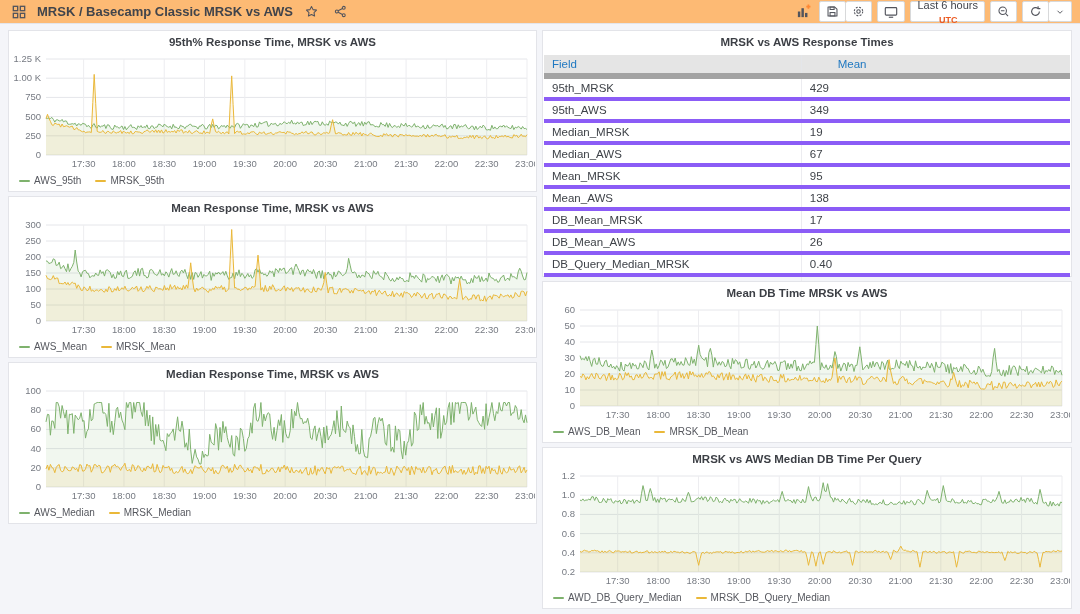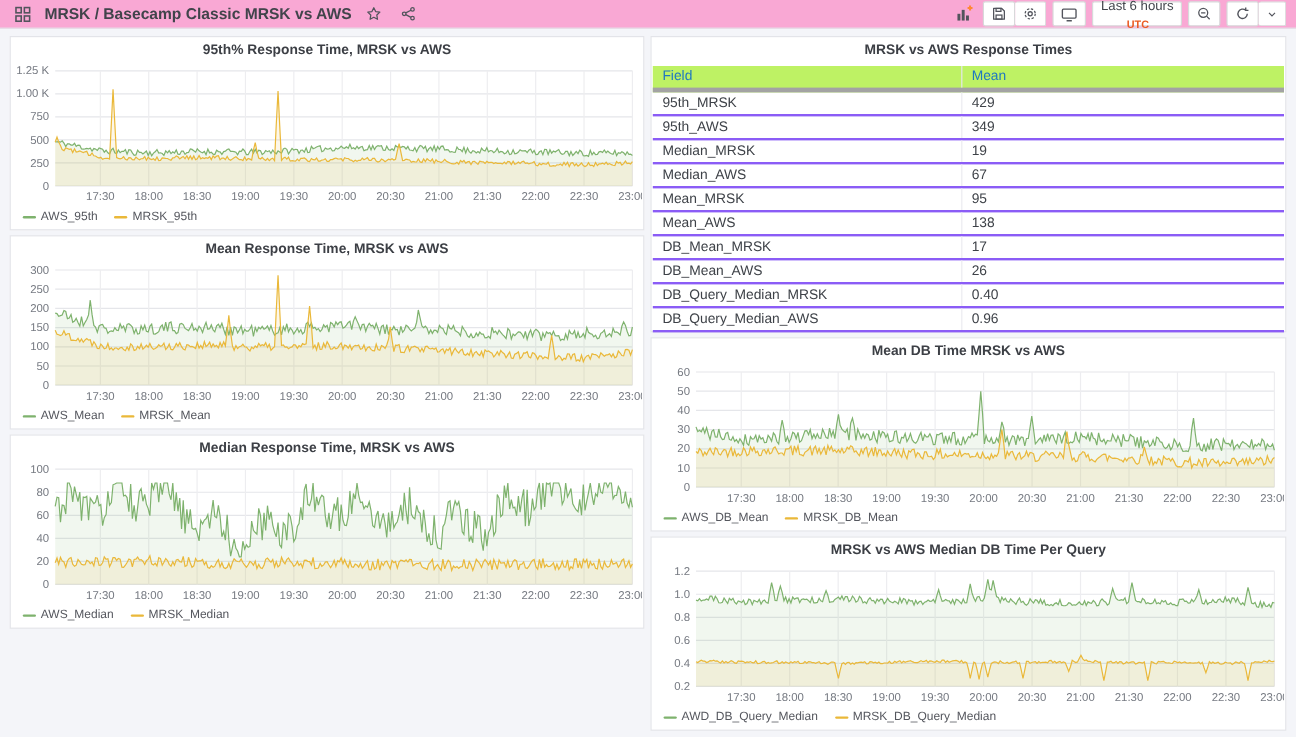--- a/index.html
+++ b/index.html
@@ -7,21 +7,21 @@
   body {
     font-family: "Liberation Sans", sans-serif;
     background:#f4f5f9;
     color:#41444b;
     position:relative;
     overflow:hidden;
   }
   
   .topbar {
     position:absolute; top:0; left:0; width:1080px; height:24px;
-    background:#f9a8d4;
+    background:#fdba74;
     border-bottom:1px solid #e4e5ea;
     display:flex; align-items:center;
     padding:0 8px;
   }
   .tb-left { display:flex; align-items:center; gap:7px; }
   .tb-title { font-size:13px; font-weight:600; color:#41444b; cursor:pointer; }
   .tb-right { margin-left:auto; display:flex; align-items:center; gap:5px; }
   .icon-btn {
     display:inline-flex; align-items:center; justify-content:center;
     width:22px; height:20px; cursor:pointer; color:#52545c;
@@ -59,22 +59,22 @@
 
   #panel-95th   { left:8px;   top:30px;  width:529px; height:162px; }
   #panel-mean   { left:8px;   top:196px; width:529px; height:162px; }
   #panel-median { left:8px;   top:362px; width:529px; height:162px; }
   #panel-table  { left:542px; top:30px;  width:530px; height:247px; }
   #panel-dbmean { left:542px; top:281px; width:530px; height:162px; }
   #panel-dbq    { left:542px; top:447px; width:530px; height:162px; }
 
   
   .g-table { position:absolute; top:24px; left:1px; right:1px; }
-  .t-row { display:flex; border-bottom:2px solid #8b5cf6; }
-  .t-row.header { background:#bef264; border-bottom:4px solid #a3a3a3; }
+  .t-row { display:flex; border-bottom:4px solid #8b5cf6; }
+  .t-row.header { background:#e5e5e5; border-bottom:6px solid #a3a3a3;gap:28px; }
   .t-cell { line-height:18px; padding:0 8px; font-size:11.5px; color:#3e4248; }
   .t-cell.field { width:49%; border-right:1px solid #ececf0; }
   .t-row.header .t-cell.field { border-right:1px solid #e4e6ea; }
   .t-cell.mean { flex:1; text-align:left; }
   .t-row.header .t-cell { color:#1f78c1; cursor:pointer; }
 
   text.axis { font-family:"Liberation Sans", sans-serif; font-size:9.5px; fill:#767a82; }
 </style>
 </head>
 <body>

